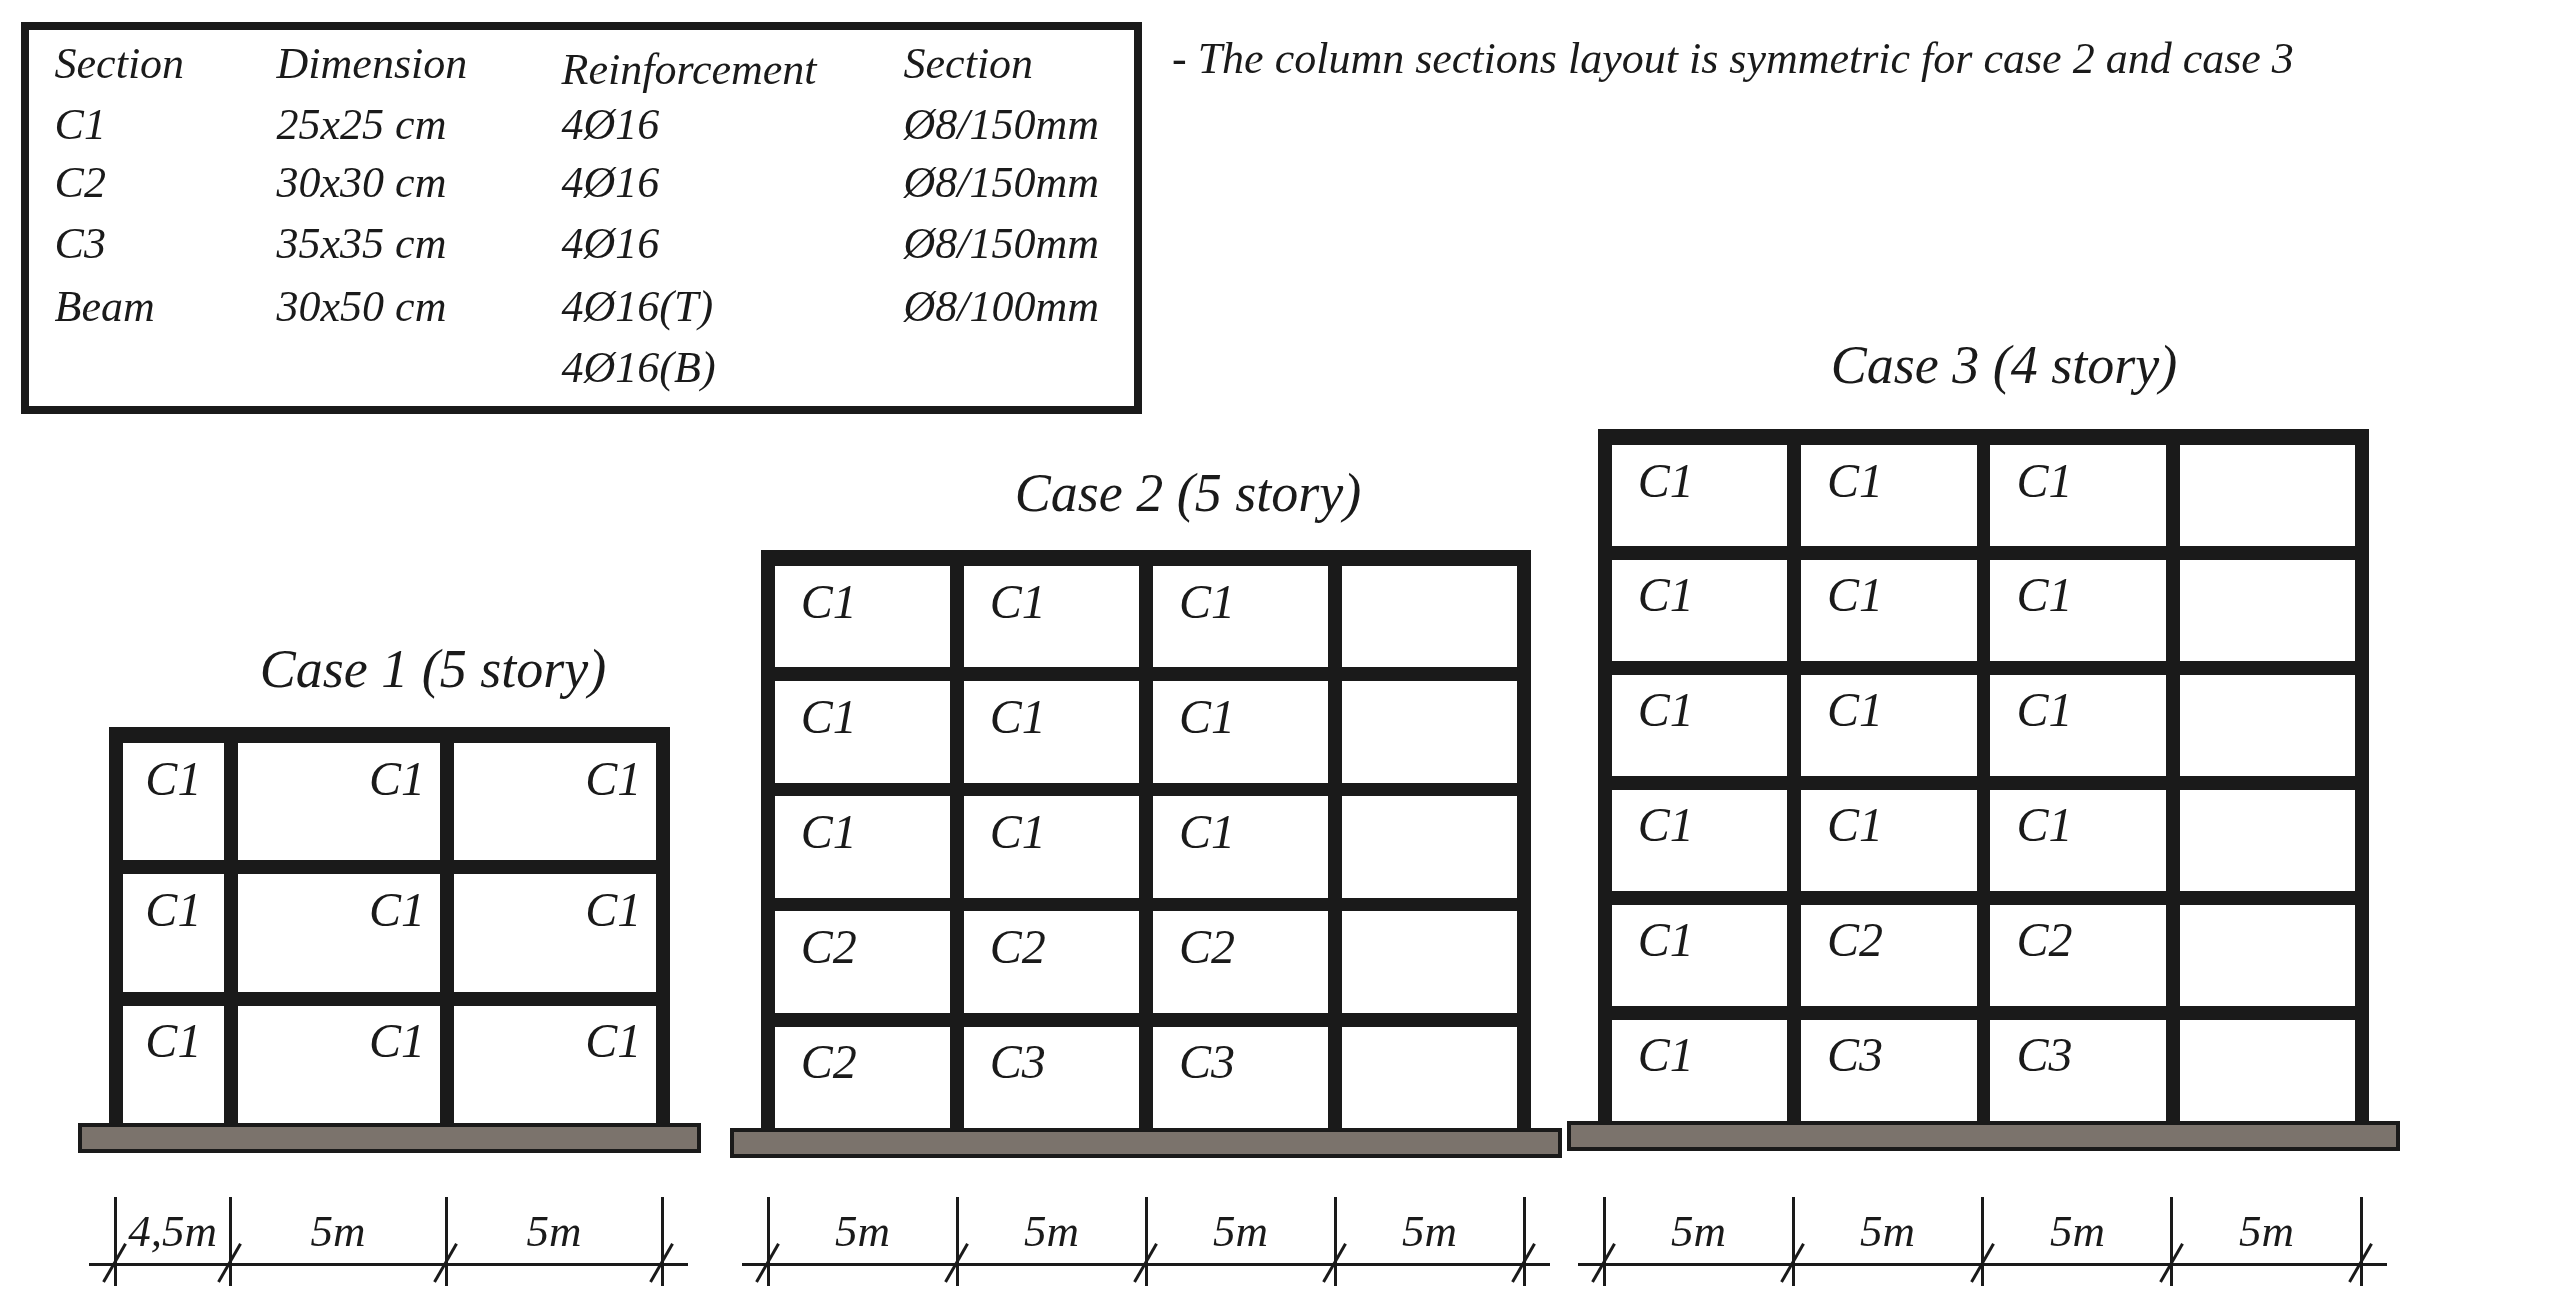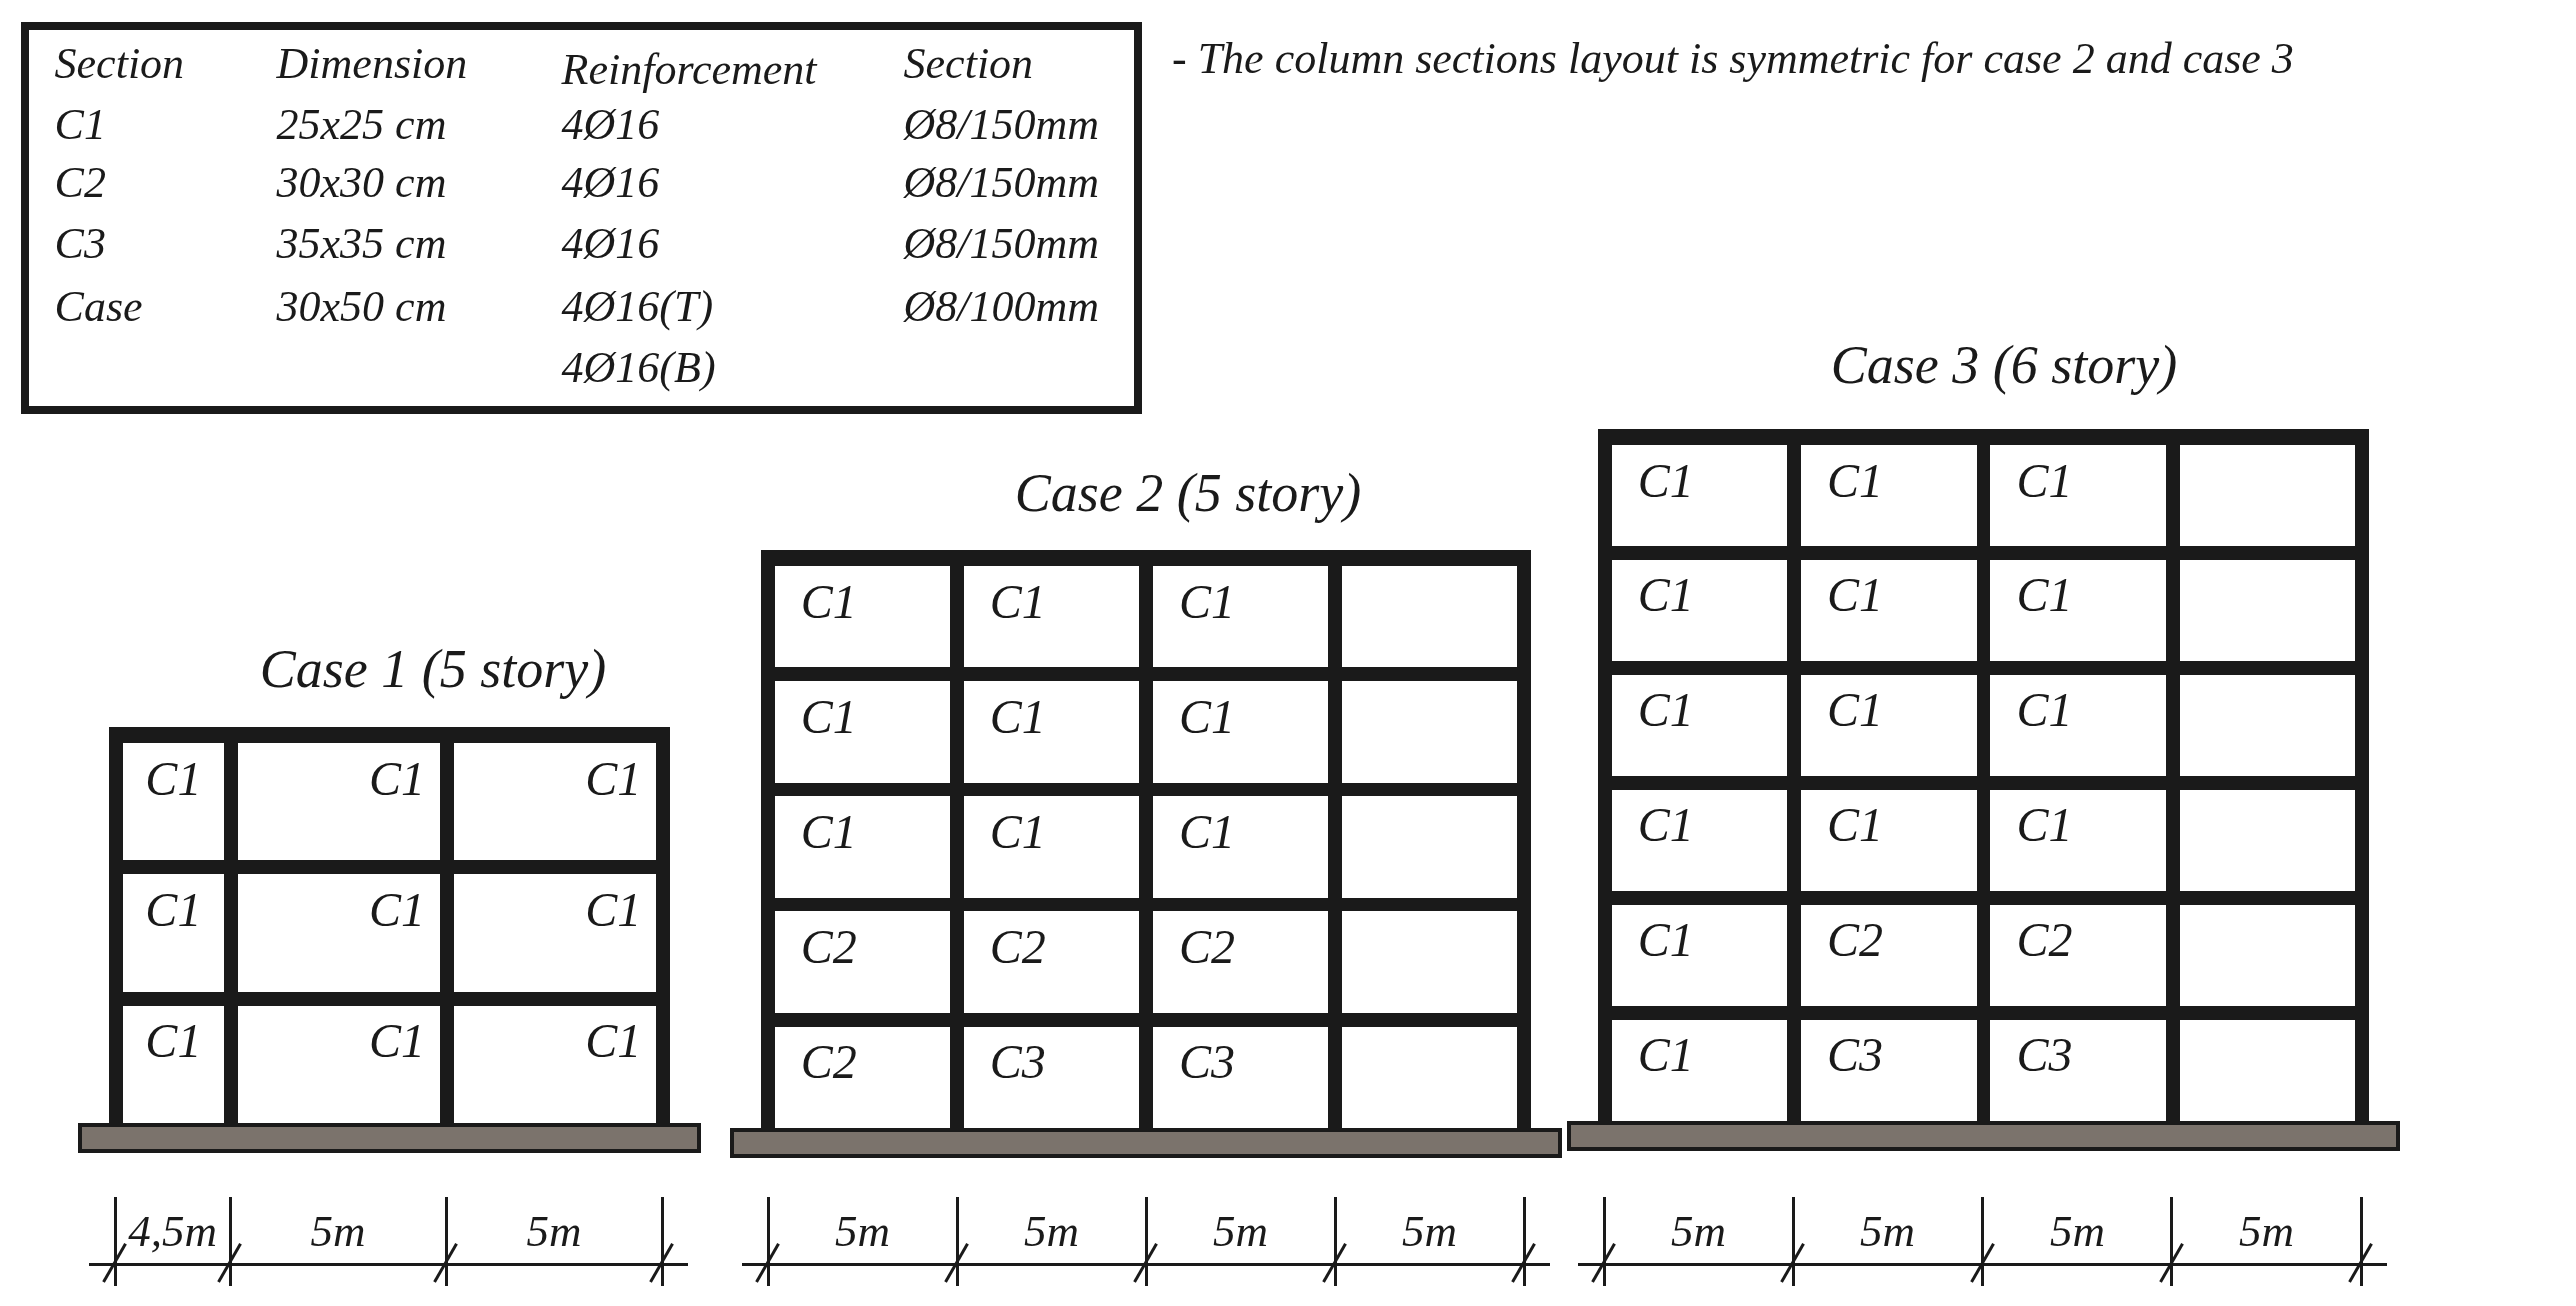--- a/index.html
+++ b/index.html
@@ -60,21 +60,21 @@
       <div class="tcell" style="left: 533px; top: 67px;">4Ø16</div>
       <div class="tcell" style="left: 875px; top: 67px;">Ø8/150mm</div>
       <div class="tcell" style="left: 26px; top: 125px;">C2</div>
       <div class="tcell" style="left: 248px; top: 125px;">30x30 cm</div>
       <div class="tcell" style="left: 533px; top: 125px;">4Ø16</div>
       <div class="tcell" style="left: 875px; top: 125px;">Ø8/150mm</div>
       <div class="tcell" style="left: 26px; top: 186px;">C3</div>
       <div class="tcell" style="left: 248px; top: 186px;">35x35 cm</div>
       <div class="tcell" style="left: 533px; top: 186px;">4Ø16</div>
       <div class="tcell" style="left: 875px; top: 186px;">Ø8/150mm</div>
-      <div class="tcell" style="left: 26px; top: 249px;">Case</div>
+      <div class="tcell" style="left: 26px; top: 249px;">Beam</div>
       <div class="tcell" style="left: 248px; top: 249px;">30x50 cm</div>
       <div class="tcell" style="left: 533px; top: 249px;">4Ø16(T)</div>
       <div class="tcell" style="left: 875px; top: 249px;">Ø8/100mm</div>
       <div class="tcell" style="left: 533px; top: 310px;">4Ø16(B)</div>
     </div>
   <div class="note" id="note-0">- The column sections layout is symmetric for case 2 and case 3</div>
   <div id="cases">
       <div class="case-group">
         <div class="case-title" style="left: 89px; top: 638px;">Case 1 (5 story)</div>
         <div class="frame" style="left: 109px; top: 727px; width: 561px; height: 396px; grid-template-columns: 1fr 2fr 2fr; grid-template-rows: repeat(3, 1fr); background: rgb(26, 26, 26);">
@@ -199,21 +199,21 @@
           <div class="dim-slash" style="left: 402px; top: 44px;"></div>
           <div class="dim-label" style="left: 404px; width: 189px;">5m</div>
           <div class="dim-tick" style="left: 592px;"></div>
           <div class="dim-slash" style="left: 591px; top: 44px;"></div>
           <div class="dim-label" style="left: 593px; width: 189px;">5m</div>
           <div class="dim-tick" style="left: 781px;"></div>
           <div class="dim-slash" style="left: 780px; top: 44px;"></div>
         </div>
       </div>
       <div class="case-group">
-        <div class="case-title" style="left: 1660px; top: 334px;">Case 3 (6 story)</div>
+        <div class="case-title" style="left: 1660px; top: 334px;">Case 3 (4 story)</div>
         <div class="frame" style="left: 1598px; top: 429px; width: 771px; height: 692px; grid-template-columns: 1fr 1fr 1fr 1fr; grid-template-rows: repeat(6, 1fr); background: rgb(26, 26, 26);">
           <div class="frame-cell al-left">
             <span class="cell-label">C1</span>
           </div>
           <div class="frame-cell al-left">
             <span class="cell-label">C1</span>
           </div>
           <div class="frame-cell al-left">
             <span class="cell-label">C1</span>
           </div>

